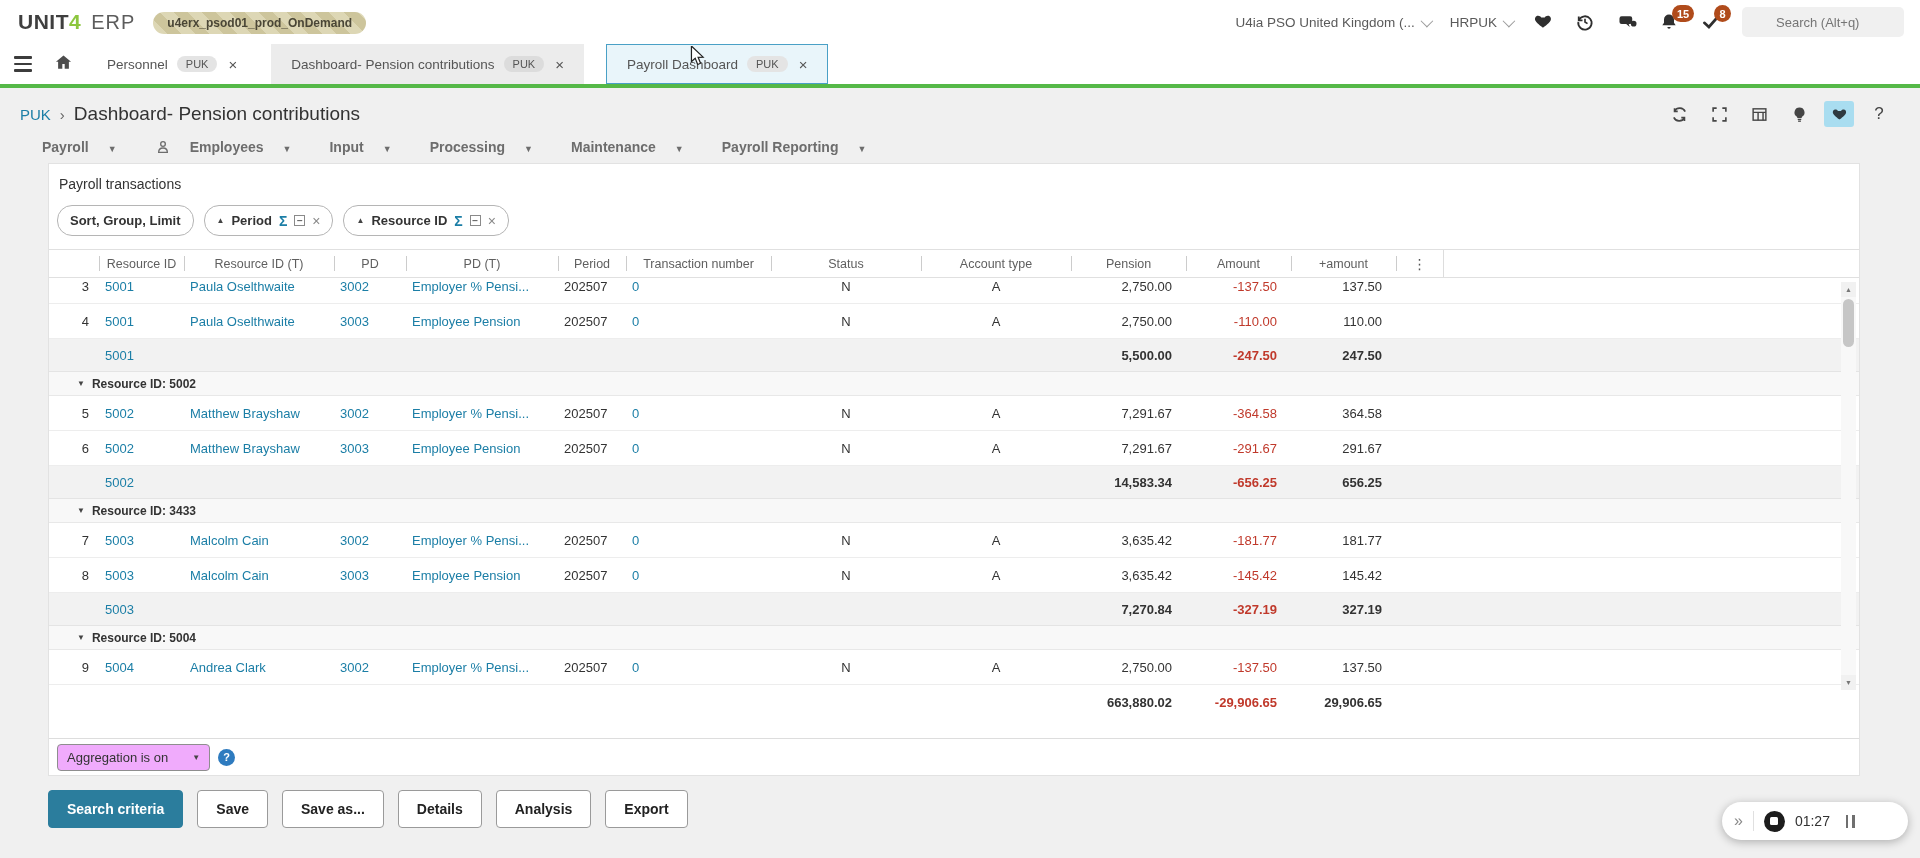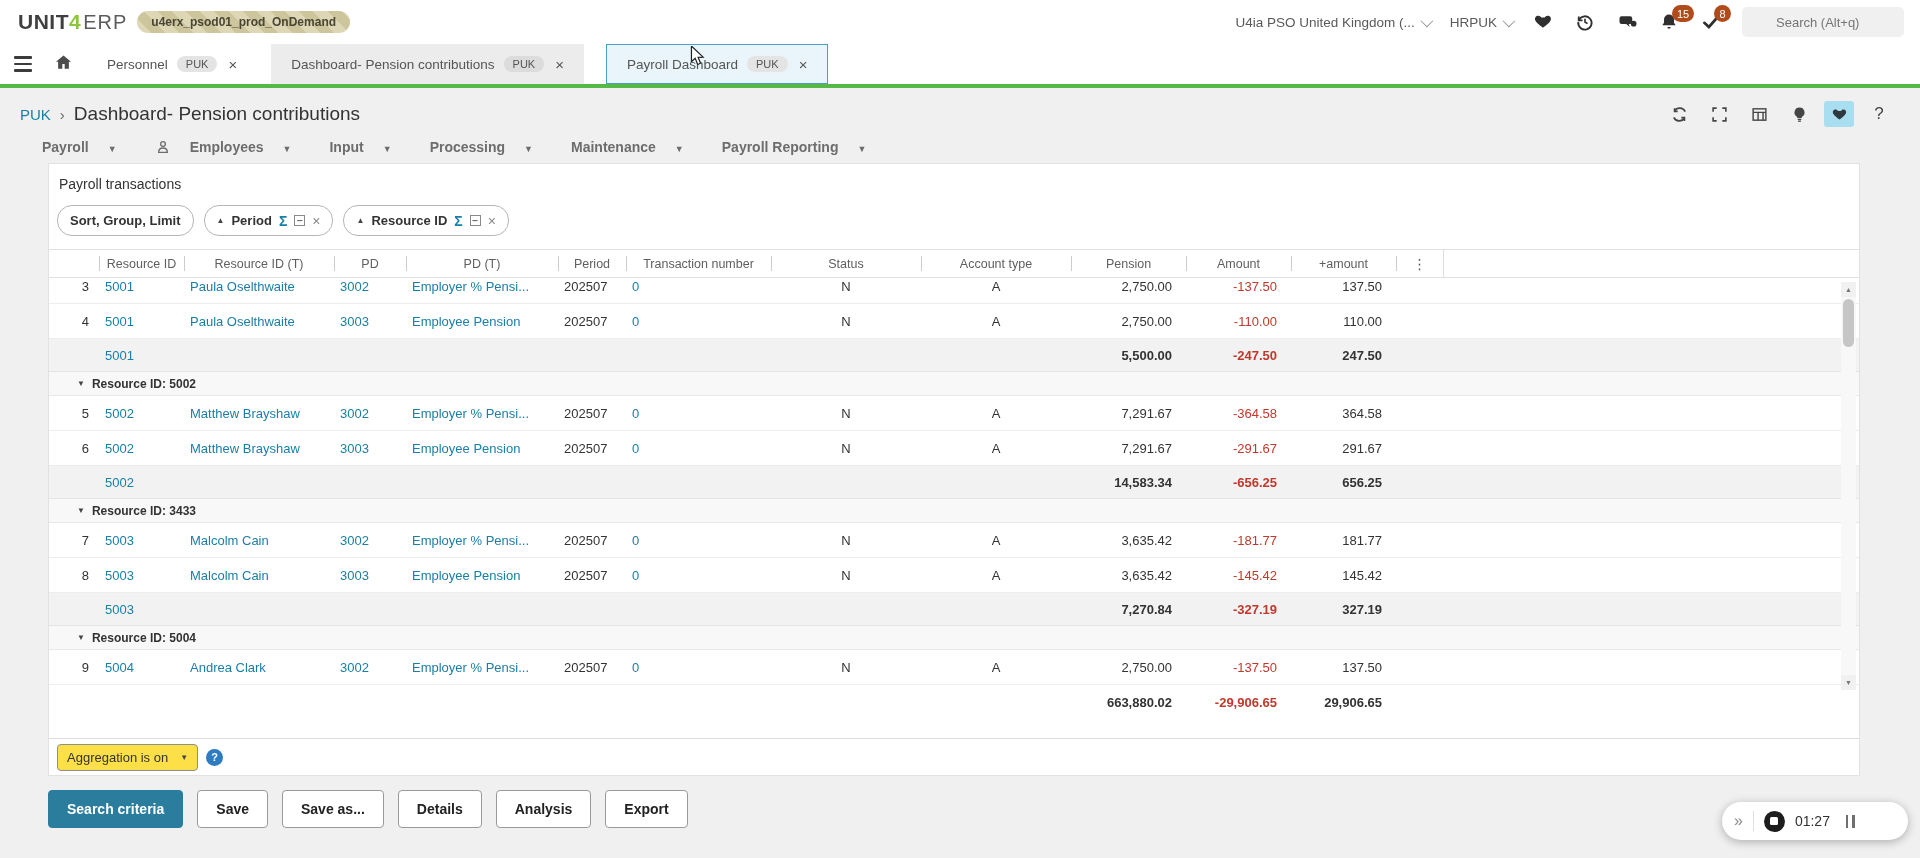--- a/index.html
+++ b/index.html
@@ -3,35 +3,35 @@
 <meta charset="utf-8">
 <style>
   * { box-sizing: border-box; }
   html,body { margin:0; padding:0; }
   body {
     width:1920px; height:858px; overflow:hidden; position:relative;
     font-family:"Liberation Sans", sans-serif; background:#f0f0f0; color:#333;
   }
   
   .topbar{ height:44px; background:#fff; display:flex; align-items:center; justify-content:space-between; padding:0 16px 0 18px; }
-  .topbar-left{ display:flex; align-items:center; gap:2px; }
+  .topbar-left{ display:flex; align-items:flex-end; gap:10px; }
   .logo{ font-size:21px; font-weight:700; letter-spacing:.5px; color:#3f3f3f; }
   .logo .four{ color:#8cc63e; }
   .logo-erp{ font-size:20px; color:#5c5c5c; font-weight:400; letter-spacing:1px; }
   .env-badge{
     margin-left:8px; padding:4px 14px; border-radius:13px; font-size:12px; font-weight:700; color:#4a4636;
     background:repeating-linear-gradient(45deg,#ddd7b5 0 10px,#cdc59c 10px 20px);
   }
   .topbar-right{ display:flex; align-items:center; gap:20px; }
   .selector{ display:flex; align-items:center; gap:6px; font-size:13.5px; color:#5a5a5a; cursor:pointer; }
   .chev{ width:9px; height:9px; border-right:1.5px solid #9a9a9a; border-bottom:1.5px solid #9a9a9a; transform:rotate(45deg) translateY(-2px); }
   .tb-icon{ width:22px; height:22px; color:#2f2f2f; position:relative; display:flex; align-items:center; justify-content:center; }
   .tb-icon svg{ width:20px; height:20px; }
   .badge-wrap{ position:relative; }
-  .num-badge{ position:absolute; top:-6px; left:14px; background:#b04b1b; color:#fff; font-size:11px; font-weight:400;
+  .num-badge{ position:absolute; top:-6px; left:14px; background:#b04b1b; color:#fff; font-size:11px; font-weight:700;
     border-radius:9px; min-width:17px; height:17px; padding:0 5px; display:flex; align-items:center; justify-content:center; }
   .search-pill{ display:flex; align-items:center; gap:8px; background:#f0f0f0; border-radius:5px; height:30px; width:162px; padding:0 24px; }
   .search-pill input{ border:none; background:transparent; outline:none; font-size:13px; color:#555; width:120px; font-family:inherit; }
   
   .tabbar{ height:44px; background:#fff; border-bottom:4px solid #55b847; display:flex; align-items:stretch; }
   .tab-sys{ display:flex; align-items:center; padding:0 14px; }
   .hamburger{ width:18px; display:flex; flex-direction:column; gap:4px; cursor:pointer; }
   .hamburger span{ height:2.5px; background:#3c3c3c; border-radius:1px; }
   .home{ margin-left:22px; cursor:pointer; color:#4c4c4c; }
   .tab{ display:flex; align-items:center; gap:9px; padding:0 20px; font-size:13.5px; color:#555; cursor:pointer; white-space:nowrap; }
@@ -91,21 +91,21 @@
   .neg{ color:#c0392b; }
   .b{ font-weight:700; }
   
   .vscroll{ position:absolute; right:3px; top:33px; width:15px; height:408px; background:#f8f8f8; }
   .vs-arrow{ height:15px; display:flex; align-items:center; justify-content:center; font-size:7px; color:#777; background:#f1f1f1; cursor:pointer; }
   .vs-arrow.bottom{ position:absolute; bottom:0; left:0; right:0; }
   .vs-thumb{ margin:2px auto 0; width:11px; height:48px; background:#c6c6c6; border-radius:6px; cursor:pointer; }
   
   .panel-footer{ border-top:1px solid #ddd; margin-top:19px; height:37px; display:flex; align-items:center; justify-content:space-between; padding:0 10px 0 8px; }
   .agg{ display:flex; align-items:center; gap:8px; }
-  .agg-select{ display:flex; align-items:center; gap:12px; border:1px solid #8e8e8e; border-radius:4px; height:27px; padding:0 9px; font-size:13px; color:#333; background:#fde047; cursor:pointer; }
+  .agg-select{ display:flex; align-items:center; gap:24px; border:1px solid #8e8e8e; border-radius:4px; height:27px; padding:0 9px; font-size:13px; color:#333; background:#f0abfc; cursor:pointer; }
   .agg-select .dn{ font-size:8px; color:#444; }
   .help-dot{ width:17px; height:17px; border-radius:50%; background:#2e7bbf; color:#fff; font-size:11px; font-weight:700; display:flex; align-items:center; justify-content:center; cursor:pointer; }
   .stats{ display:flex; align-items:center; gap:12px; font-size:12.5px; color:#444; }
   .stat-pill{ border:1px solid #8e8e8e; border-radius:4px; height:27px; display:flex; align-items:center; padding:0 10px; color:#333; }
   .stat-sep{ width:1px; height:16px; background:#ccc; }
   
   .actions{ display:flex; gap:14px; margin:14px 0 0 48px; }
   .btn{ height:38px; border-radius:4px; border:1px solid #9a9a9a; background:#fff; color:#222; font-size:14px; font-weight:700;
         padding:0 18px; font-family:inherit; cursor:pointer; }
   .btn.primary{ background:#2b7d9d; border-color:#2b7d9d; color:#fff; }

